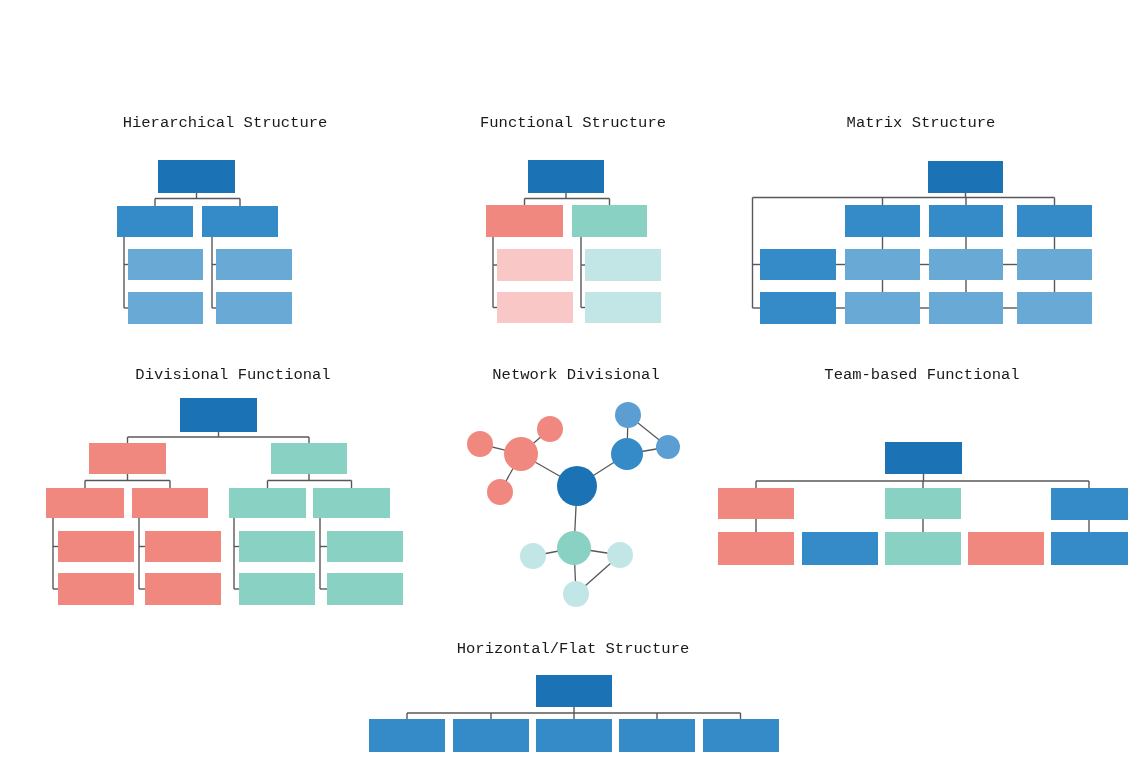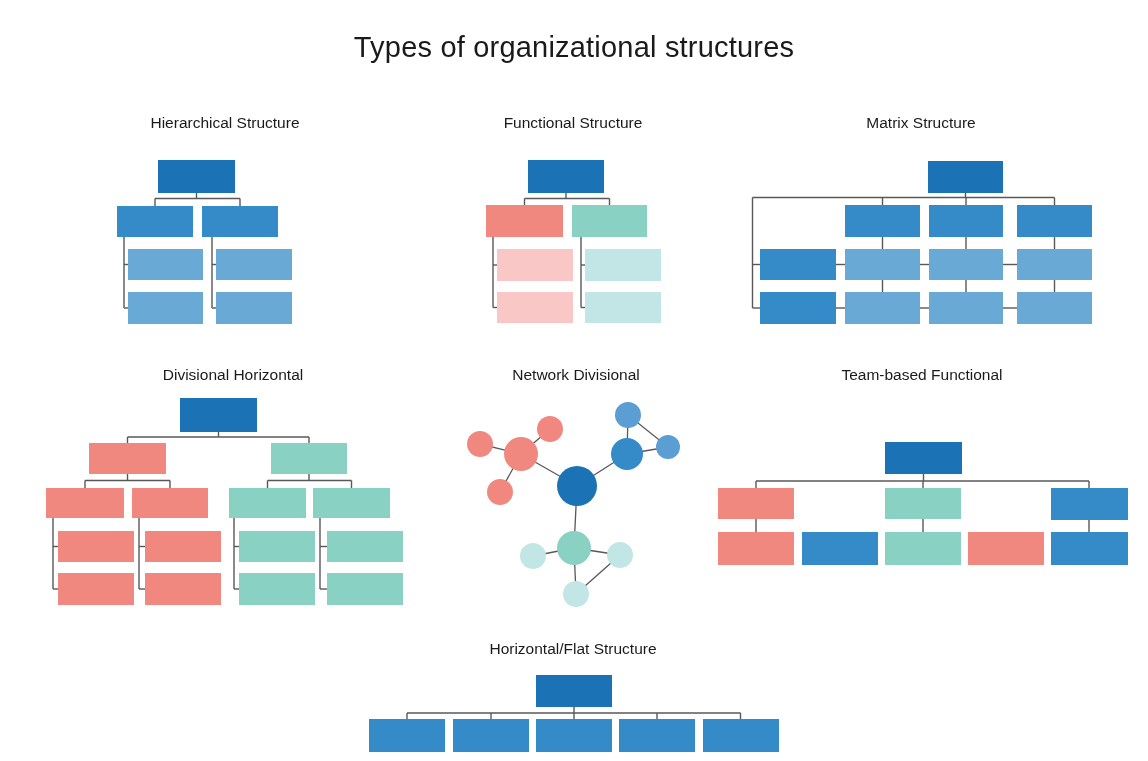--- a/index.html
+++ b/index.html
@@ -24,37 +24,37 @@
     white-space: nowrap;
     letter-spacing: 0.2px;
   }
   .panel-label {
     position: absolute;
     transform: translateX(-50%);
     font-size: 15.5px;
     font-weight: 500;
     color: #1a1a1a;
     white-space: nowrap;
+    font-family: Liberation Mono, monospace;
   }
   #diagram-svg {
     position: absolute;
     left: 0;
     top: 0;
   }
 </style>
 </head>
 <body>
 
 <div id="stage">
-  <div class="main-title" style="left:574px; top:31px;">Types of organizational structures</div>
 
   <div class="panel-label" style="left:225px; top:114px;">Hierarchical Structure</div>
   <div class="panel-label" style="left:573px; top:114px;text-align:right;">Functional Structure</div>
   <div class="panel-label" style="left:921px; top:114px;">Matrix Structure</div>
-  <div class="panel-label" style="left:233px; top:366px;">Divisional Horizontal</div>
+  <div class="panel-label" style="left:233px; top:366px;">Divisional Functional</div>
   <div class="panel-label" style="left:576px; top:366px;">Network Divisional</div>
   <div class="panel-label" style="left:922px; top:366px;">Team-based Functional</div>
   <div class="panel-label" style="left:573px; top:640px;">Horizontal/Flat Structure</div>
 
   <svg id="diagram-svg" width="1148" height="761" viewBox="0 0 1148 761">
       <g>
         <line x1="196.5" y1="193" x2="196.5" y2="198.5" stroke="#58585a" stroke-width="1.4"></line>
         <line x1="155" y1="198.5" x2="240" y2="198.5" stroke="#58585a" stroke-width="1.4"></line>
         <line x1="155" y1="198.5" x2="155" y2="206" stroke="#58585a" stroke-width="1.4"></line>
         <line x1="240" y1="198.5" x2="240" y2="206" stroke="#58585a" stroke-width="1.4"></line>

